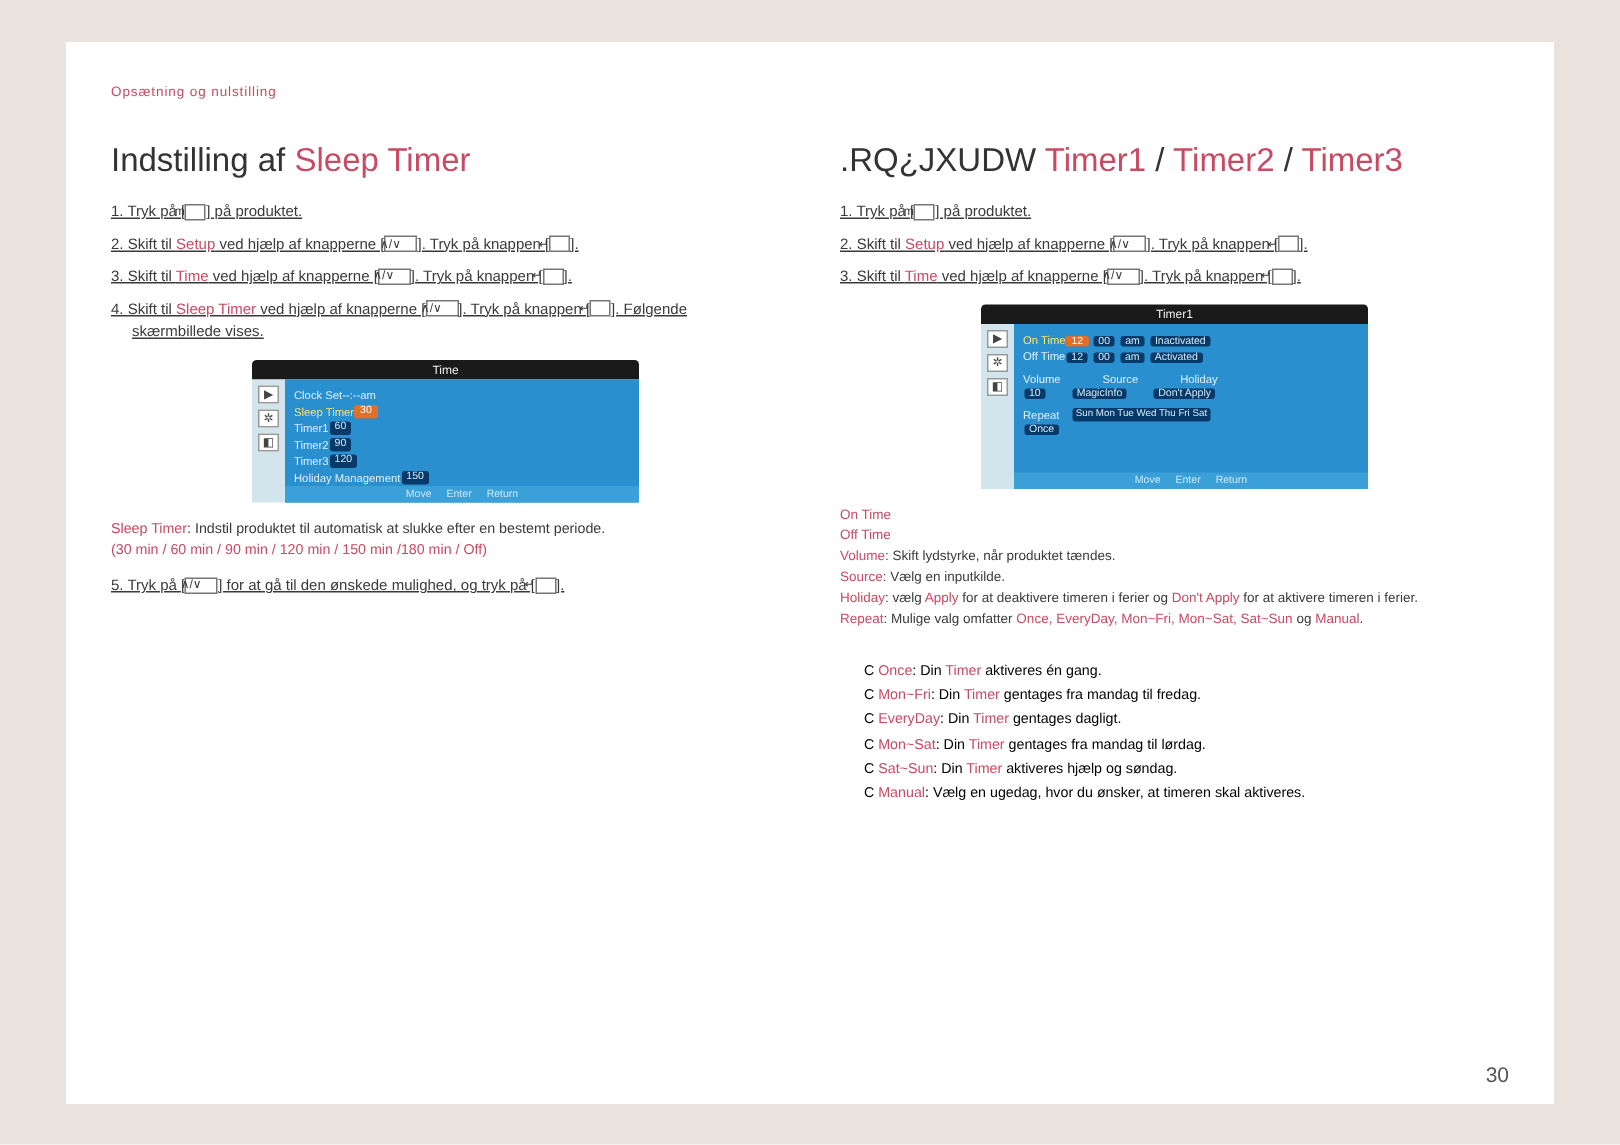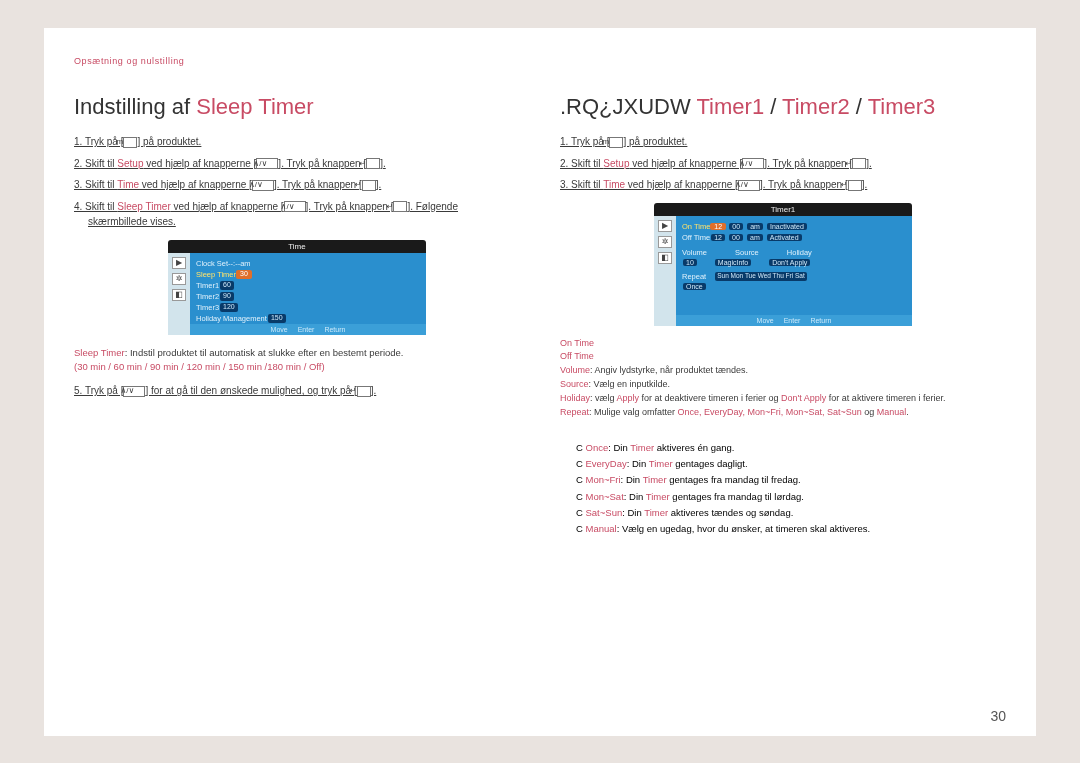--- a/index.html
+++ b/index.html
@@ -291,31 +291,31 @@
               <span>Enter</span>
               <span>Return</span>
             </div>
           </div>
         </div>
       </div>
 
       <div class="desc" style="font-size:9px;">
         <div><span class="kw">On Time</span></div>
         <div><span class="kw">Off Time</span></div>
-        <div><span class="kw">Volume</span><span>: Angiv lydstyrke, når produktet tændes.</span></div>
+        <div><span class="kw">Volume</span><span>: Skift lydstyrke, når produktet tændes.</span></div>
         <div><span class="kw">Source</span><span>: Vælg en inputkilde.</span></div>
         <div><span class="kw">Holiday</span><span>: vælg </span><span class="kw">Apply</span><span> for at deaktivere timeren i ferier og </span><span class="kw">Don't Apply</span><span> for at aktivere timeren i ferier.</span></div>
         <div><span class="kw">Repeat</span><span>: Mulige valg omfatter </span><span class="kw">Once, EveryDay, Mon~Fri, Mon~Sat, Sat~Sun</span><span> og </span><span class="kw">Manual</span><span>.</span></div>
       </div>
 
       <div class="bullets">
         <div class="b">C <span class="kw">Once</span><span>: Din </span><span class="kw">Timer</span><span> aktiveres én gang.</span></div>
+        <div class="b">C <span class="kw">Mon~Fri</span><span>: Din </span><span class="kw">Timer</span><span> gentages fra mandag til fredag.</span></div>
         <div class="b">C <span class="kw">EveryDay</span><span>: Din </span><span class="kw">Timer</span><span> gentages dagligt.</span></div>
-        <div class="b">C <span class="kw">Mon~Fri</span><span>: Din </span><span class="kw">Timer</span><span> gentages fra mandag til fredag.</span></div>
         <div class="b">C <span class="kw">Mon~Sat</span><span>: Din </span><span class="kw">Timer</span><span> gentages fra mandag til lørdag.</span></div>
-        <div class="b">C <span class="kw">Sat~Sun</span><span>: Din </span><span class="kw">Timer</span><span> aktiveres tændes og søndag.</span></div>
+        <div class="b">C <span class="kw">Sat~Sun</span><span>: Din </span><span class="kw">Timer</span><span> aktiveres hjælp og søndag.</span></div>
         <div class="b">C <span class="kw">Manual</span><span>: Vælg en ugedag, hvor du ønsker, at timeren skal aktiveres.</span></div>
       </div>
     </div>
   </div>
 
   <div class="pagenum">30</div>
 </div>
 
 </body></html>

